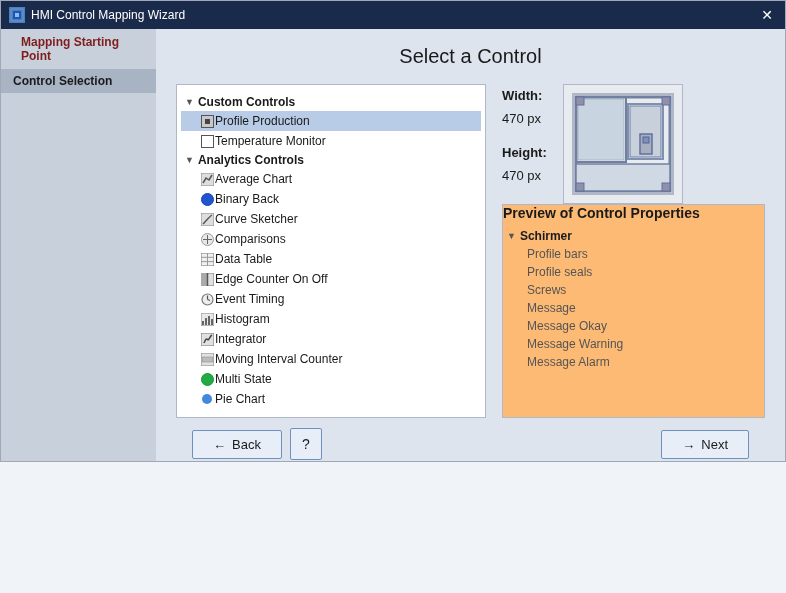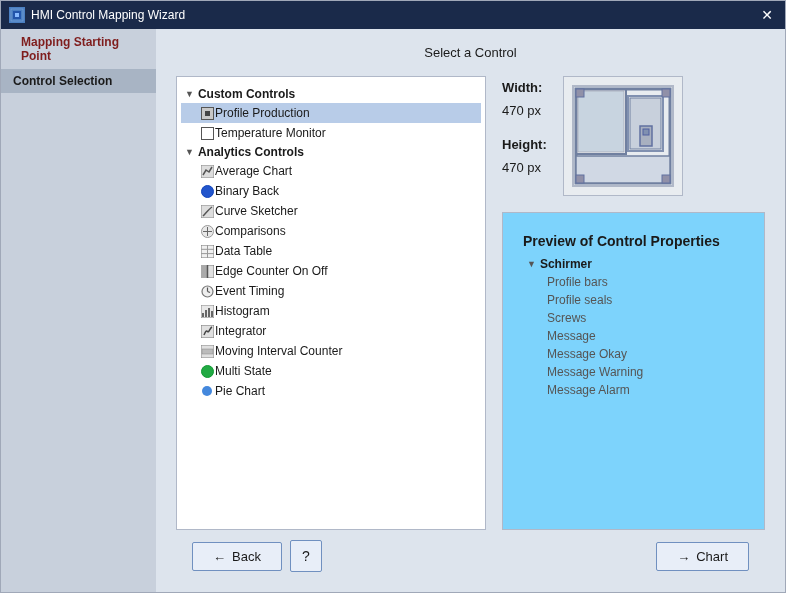--- a/index.html
+++ b/index.html
@@ -6,21 +6,21 @@
     body {
       font-family: 'Segoe UI', Arial, sans-serif;
       font-size: 13px;
       background: #f0f4f8;
       width: 786px;
       height: 593px;
       overflow: hidden;
     }
     .window {
       width: 786px;
-      height: 593px;
+      height: 462px;
       background: #dde4ed;
       display: flex;
       flex-direction: column;
       border: 1px solid #a0a8b8;
     }
     .title-bar {
       background: #1a2a4a;
       color: white;
       height: 28px;
       display: flex;
@@ -83,42 +83,42 @@
     }
     .main-content {
       flex: 1;
       display: flex;
       flex-direction: column;
       padding: 16px 20px 10px 20px;
       background: #dde4ed;
     }
     .page-title {
       text-align: center;
-      font-size: 13px;
+      font-size: 20px;
       font-weight: 400;
       color: #1a1a1a;
       margin-bottom: 16px;
     }
     .two-col {
       display: flex;
       flex: 1;
       gap: 16px;
     }
     .left-panel {
       width: 310px;
       background: white;
       border: 1px solid #b0b8c8;
       overflow-y: auto;
       padding: 8px 4px;
     }
     .right-panel {
       flex: 1;
       display: flex;
       flex-direction: column;
-      gap: 16px;
+      gap: 0;
     }
     .properties-top {
       display: flex;
       gap: 16px;
       align-items: flex-start;
     }
     .dimensions {
       font-size: 13px;
       color: #1a1a1a;
       line-height: 1.8;
@@ -130,25 +130,25 @@
       width: 120px;
       height: 120px;
       border: 1px solid #b0b8c8;
       background: #e8ecf0;
       display: flex;
       align-items: center;
       justify-content: center;
       overflow: hidden;
     }
     .preview-section {
-      background: #7dd3fc;
+      background: #fdba74;
       border: 1px solid #b0b8c8;
       flex: 1;
       overflow-y: auto;
-      padding: 20px;
+      padding: 0;
     }
     .preview-title {
       font-size: 14px;
       font-weight: 600;
       color: #1a1a1a;
       margin-bottom: 6px;
     }
     .tree-group-header {
       display: flex;
       align-items: center;
@@ -502,18 +502,18 @@
           <button class="btn">
             <span>←</span>
             <span>Back</span>
           </button>
           <button class="btn-help">
             <span>?</span>
           </button>
         </div>
         <button class="btn">
           <span>→</span>
-          <span>Chart</span>
+          <span>Next</span>
         </button>
       </div>
     </div>
   </div>
 </div>
 
 </body></html>

